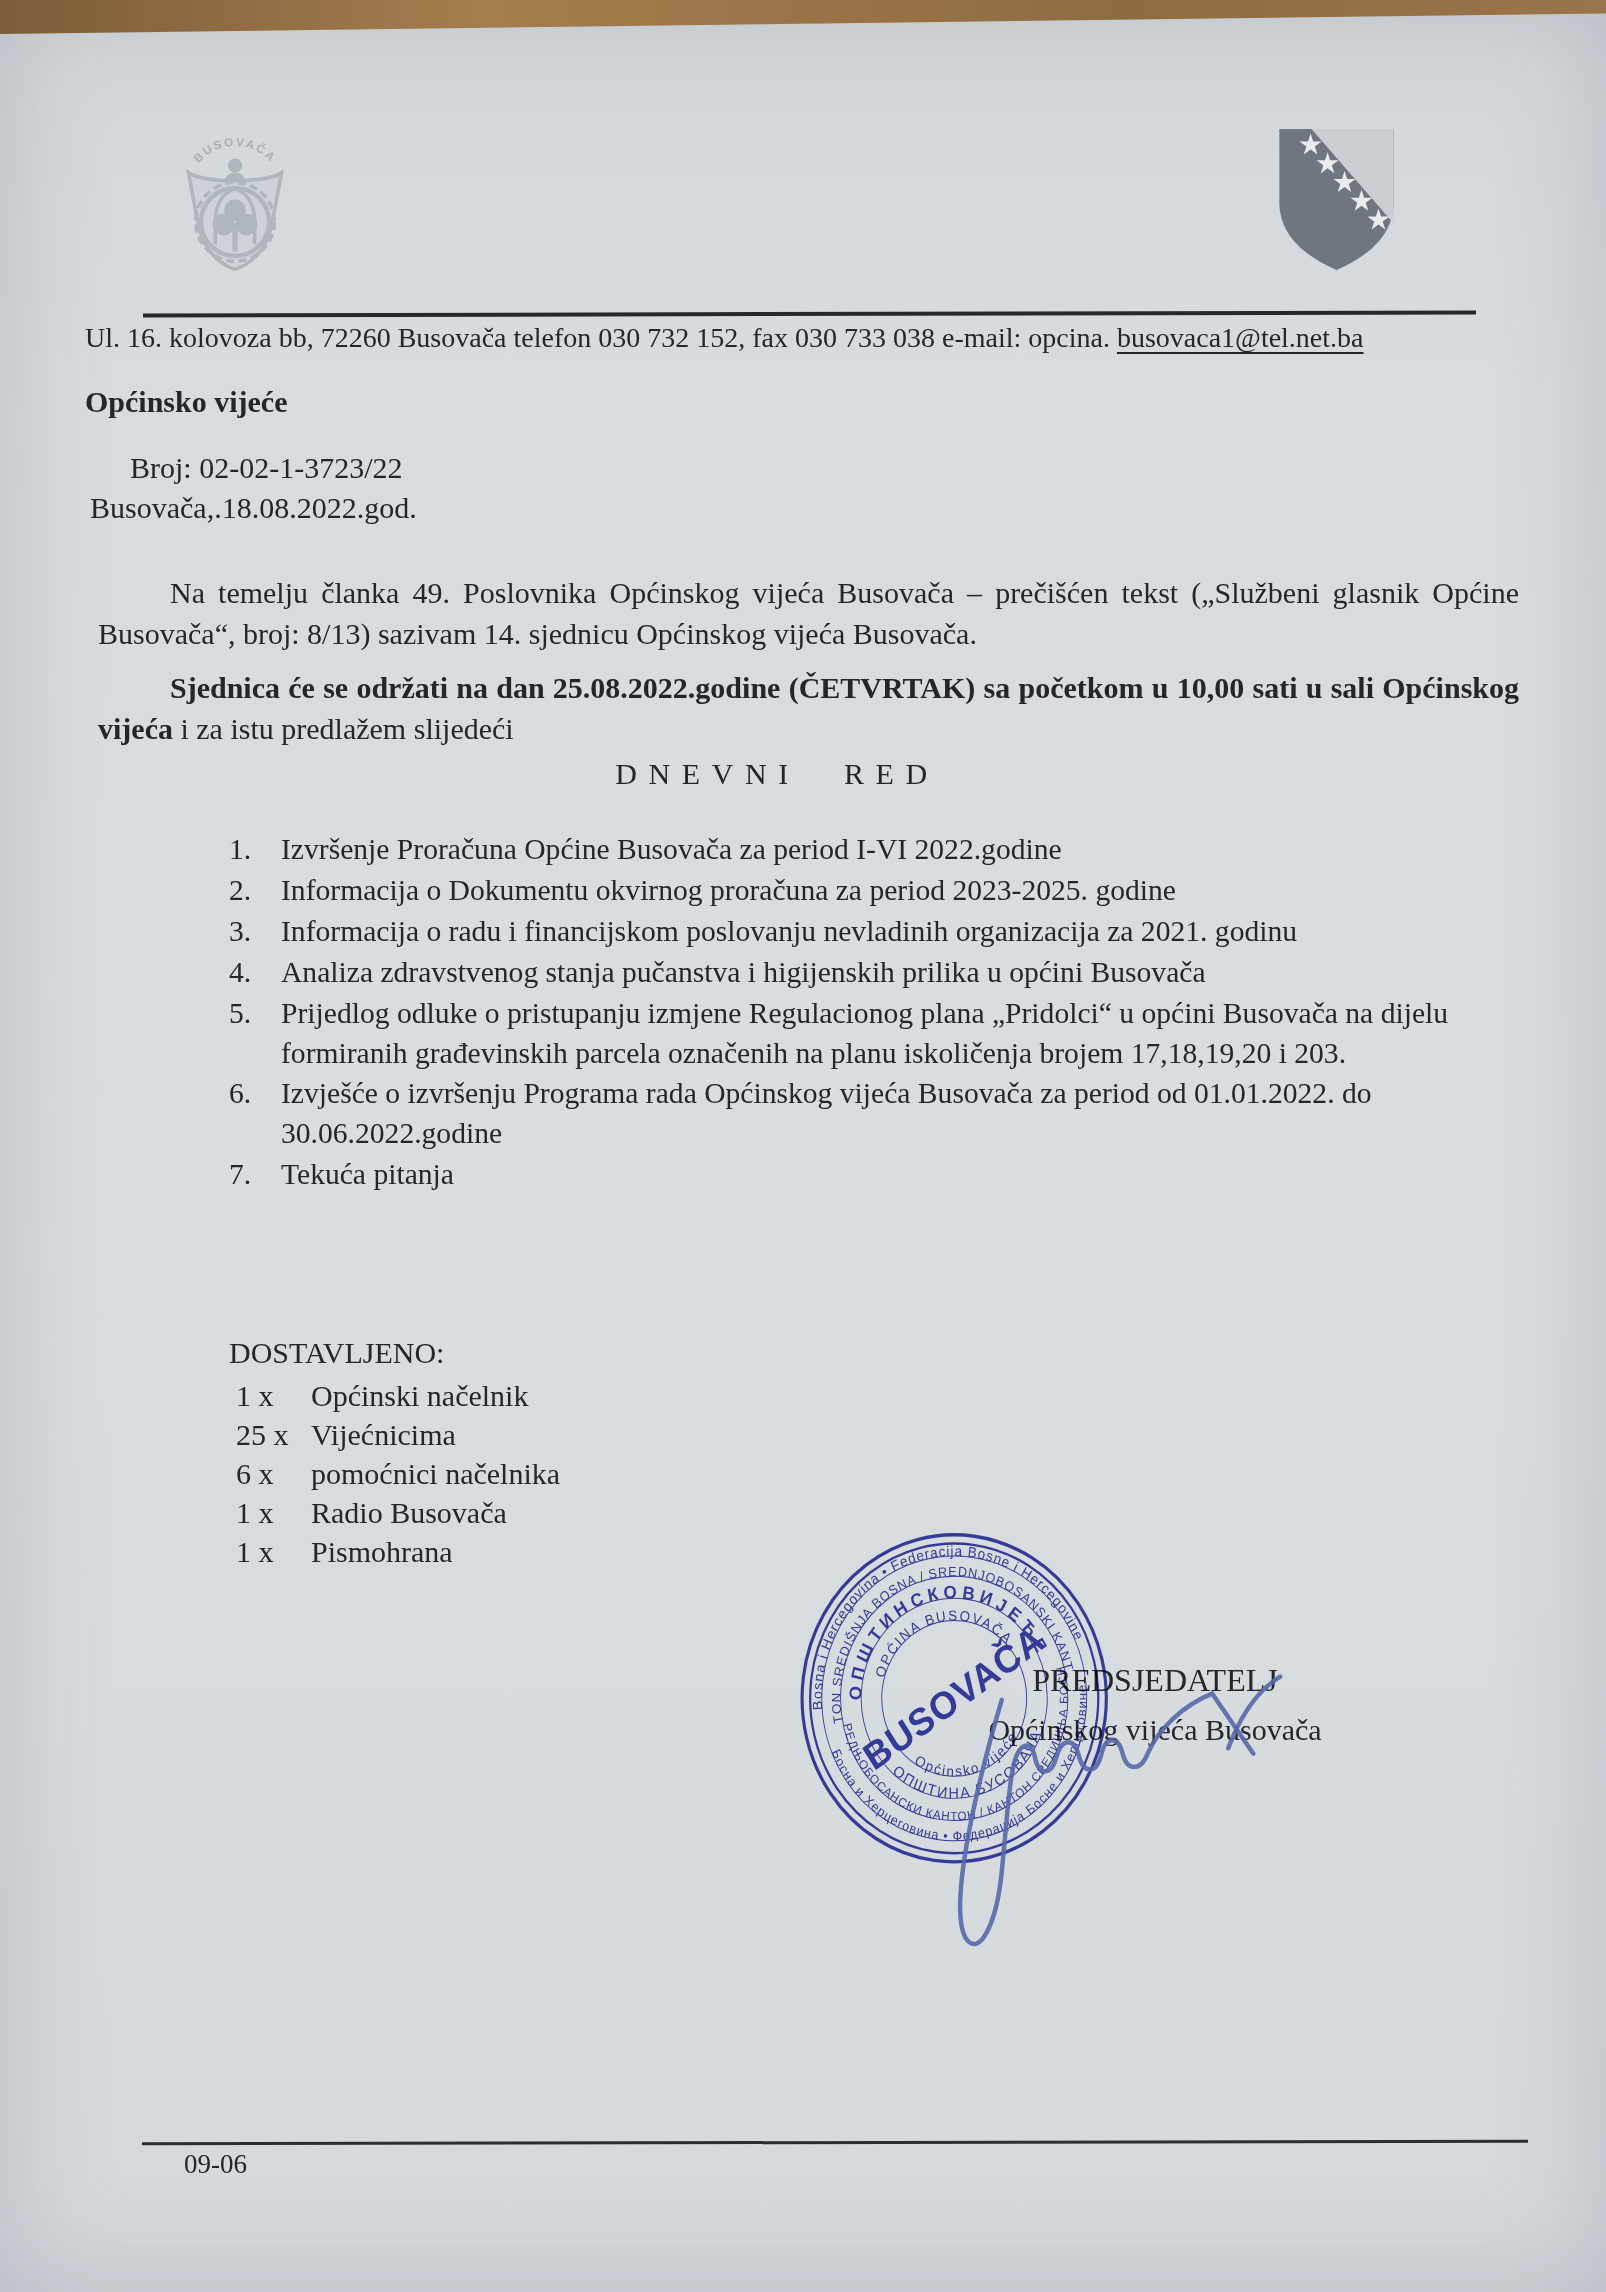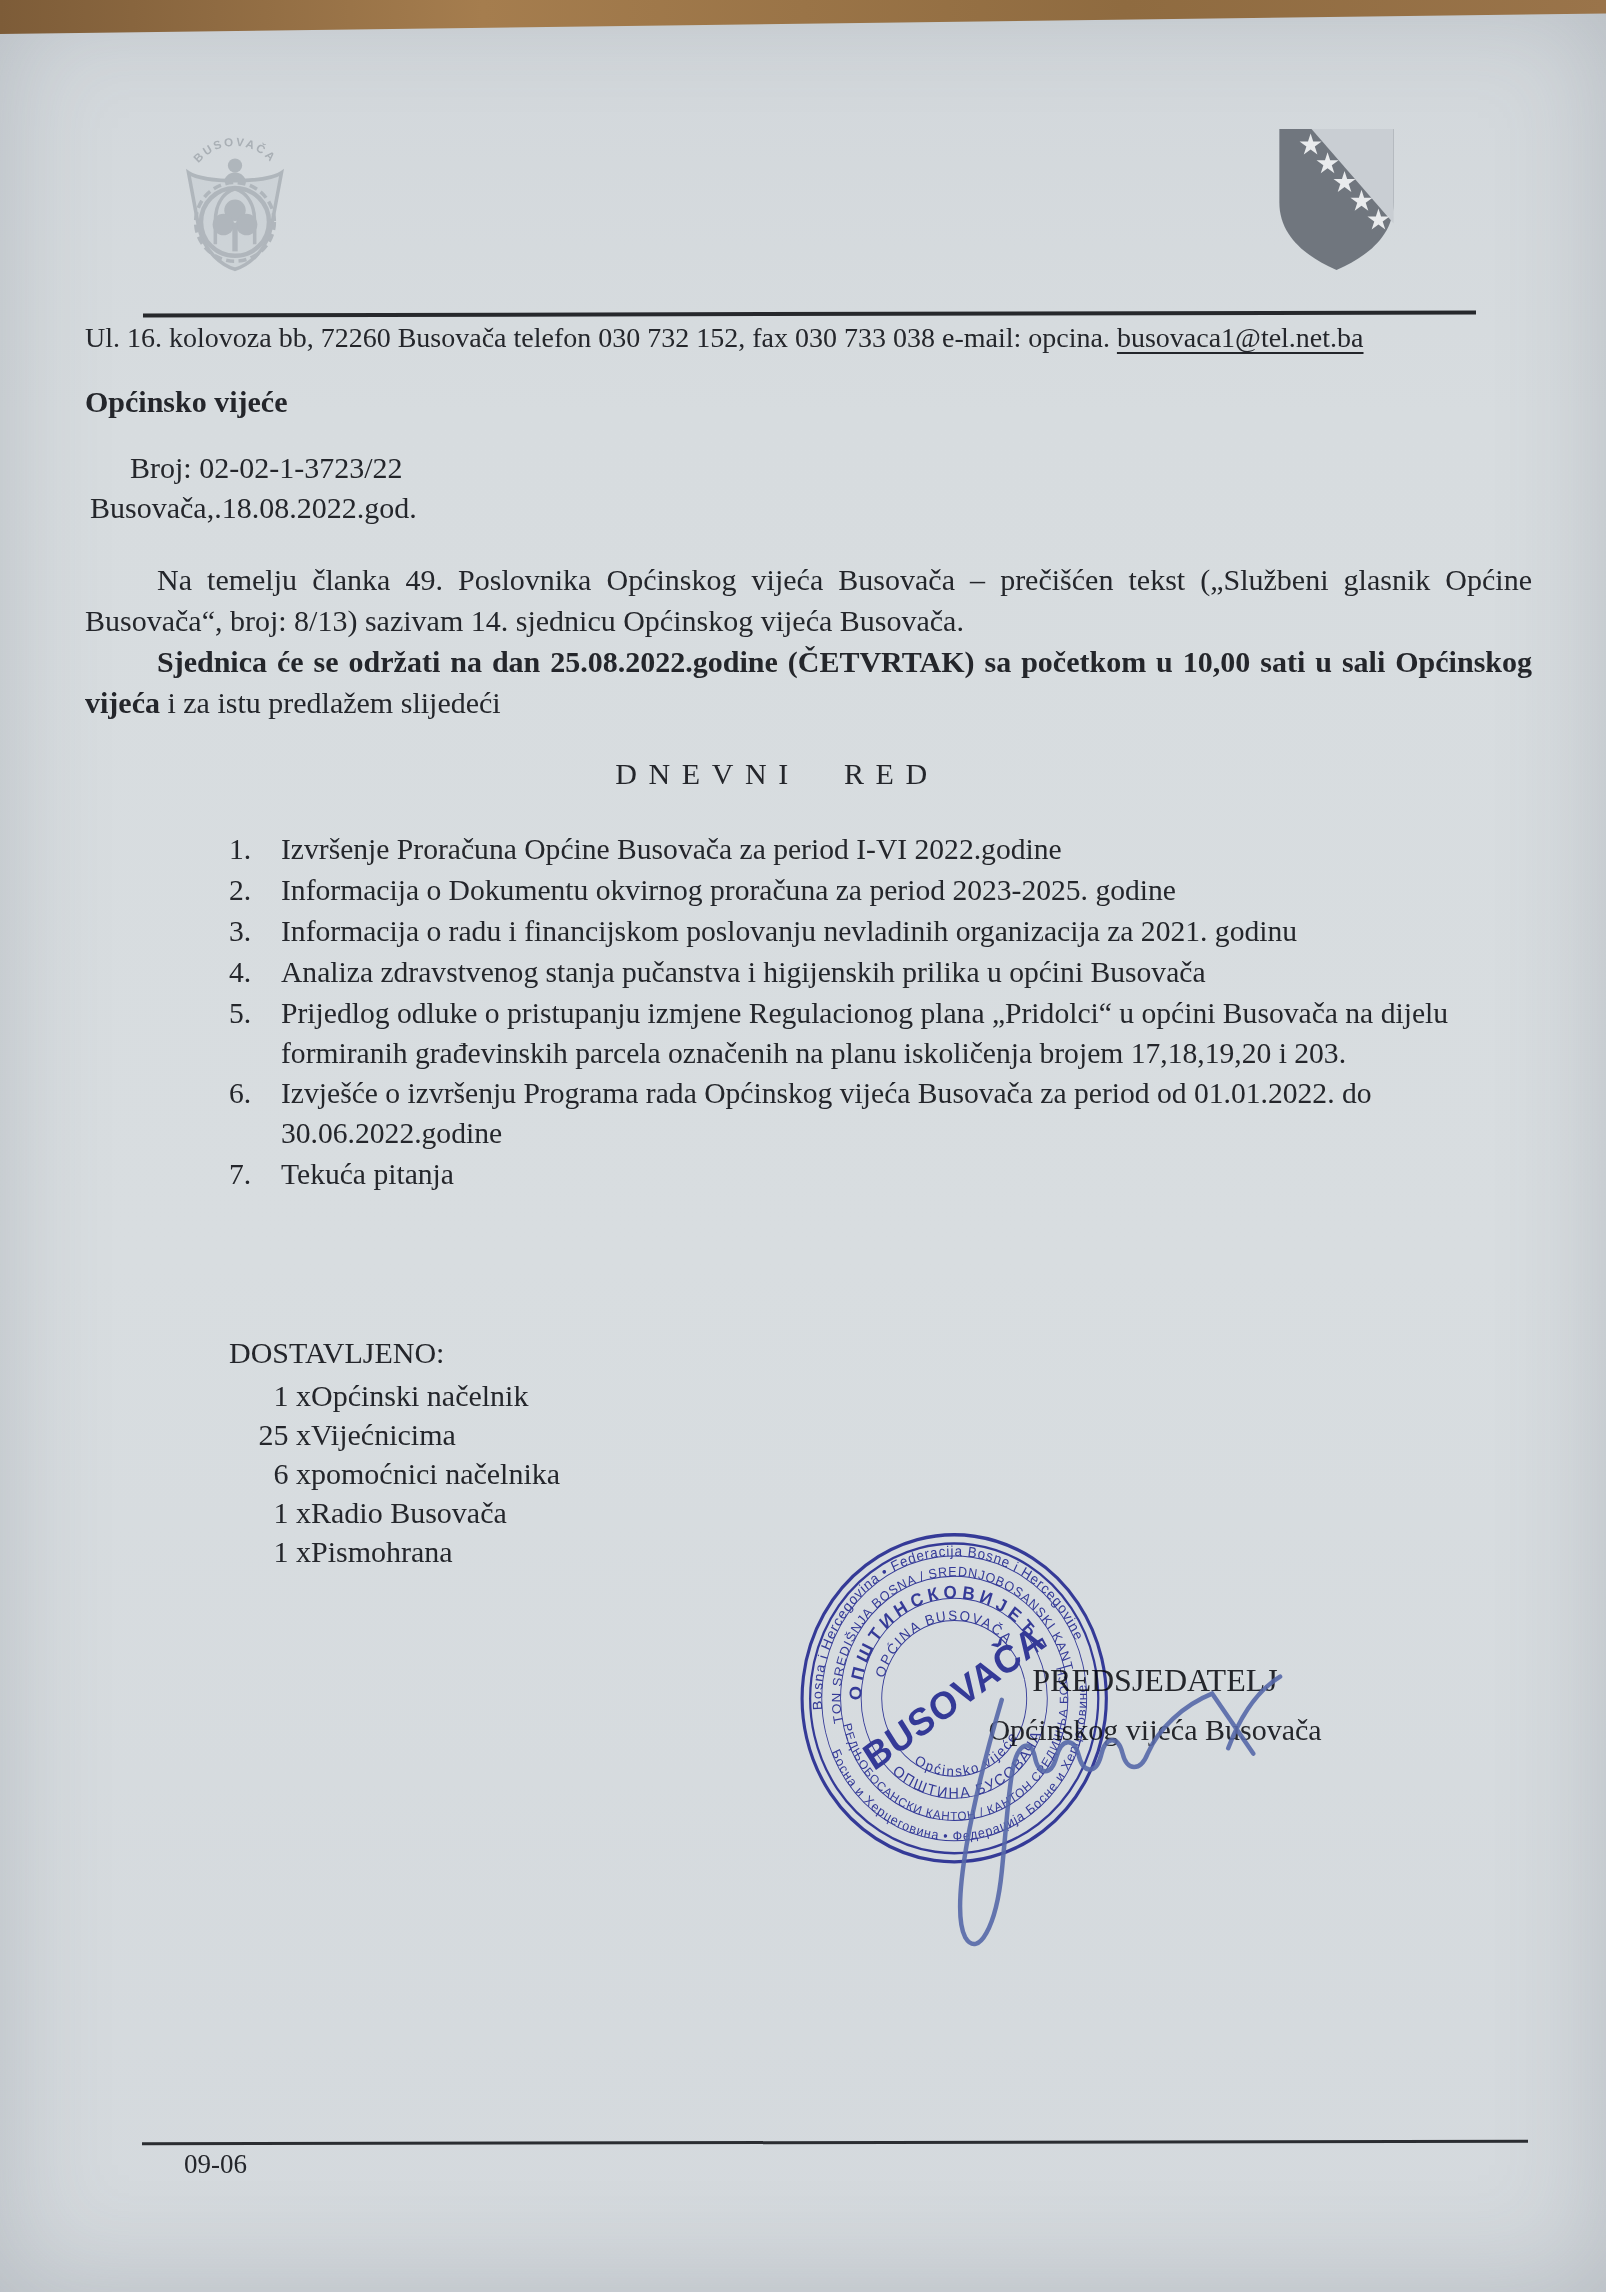--- a/index.html
+++ b/index.html
@@ -15,31 +15,31 @@
   .abs{position:absolute;}
   .hdr-block{left:347px;top:143px;width:860px;text-align:center;font-size:29px;line-height:37px;}
   .hdr-muni{font-weight:bold;font-size:33px;letter-spacing:0.9px;word-spacing:12.5px;margin-top:1.8px;}
   .divider{left:143px;top:312px;width:1333px;height:3.6px;background:#26282c;transform:rotate(-.12deg);}
   .contact{left:85px;top:322px;width:1469px;font-size:28px;white-space:nowrap;}
   .contact .email{text-decoration:underline;text-underline-offset:4.5px;}
   .dept{left:85px;top:385px;font-size:30px;font-weight:bold;}
   .refnum{left:90px;top:451px;font-size:30px;margin-left:40px;}
   .pdate{left:90px;top:491px;font-size:30px;}
   .intro{left:85px;top:559px;width:1447px;font-size:30px;line-height:41px;text-align:justify;}
-  .intro p{margin:0;text-indent:72px;}
+  .intro p{margin:13px;text-indent:72px;}
   .agenda-title{left:347px;top:757px;width:860px;text-align:center;font-size:30px;
     letter-spacing:11.6px;word-spacing:25px;}
   .agenda{left:229px;top:829px;width:1254px;font-size:29.6px;line-height:40px;}
   .agenda-item{display:flex;margin:0 0 0.9px 0;}
   .agenda-item .num{width:52px;flex:none;}
   .agenda-item .txt{width:1175px;}
   .closing{left:221px;top:1254px;font-size:30px;}
   .dist-title{left:229px;top:1336px;font-size:30px;}
   .dist{left:236px;top:1376px;font-size:30px;line-height:39px;}
-  .dist-row{display:flex;text-align:right;}
+  .dist-row{display:flex;}
   .dist-row .cnt{width:75px;flex:none;}
   .sig-block{left:922px;top:1655px;width:466px;text-align:center;font-size:30px;line-height:50px;}
   .sig-title{font-size:32px;}
   .footer-line{left:142px;top:2141px;width:1386px;height:2.7px;background:#2b2d31;transform:rotate(-.1deg);}
   .footer-code{left:140px;top:2149px;font-size:27px;margin-left:44px;}
   svg text{font-family:"Liberation Sans","DejaVu Sans",sans-serif;}
   .stamp-svg{mix-blend-mode:multiply;opacity:.92;}
 </style>
 </head>
 <body>

